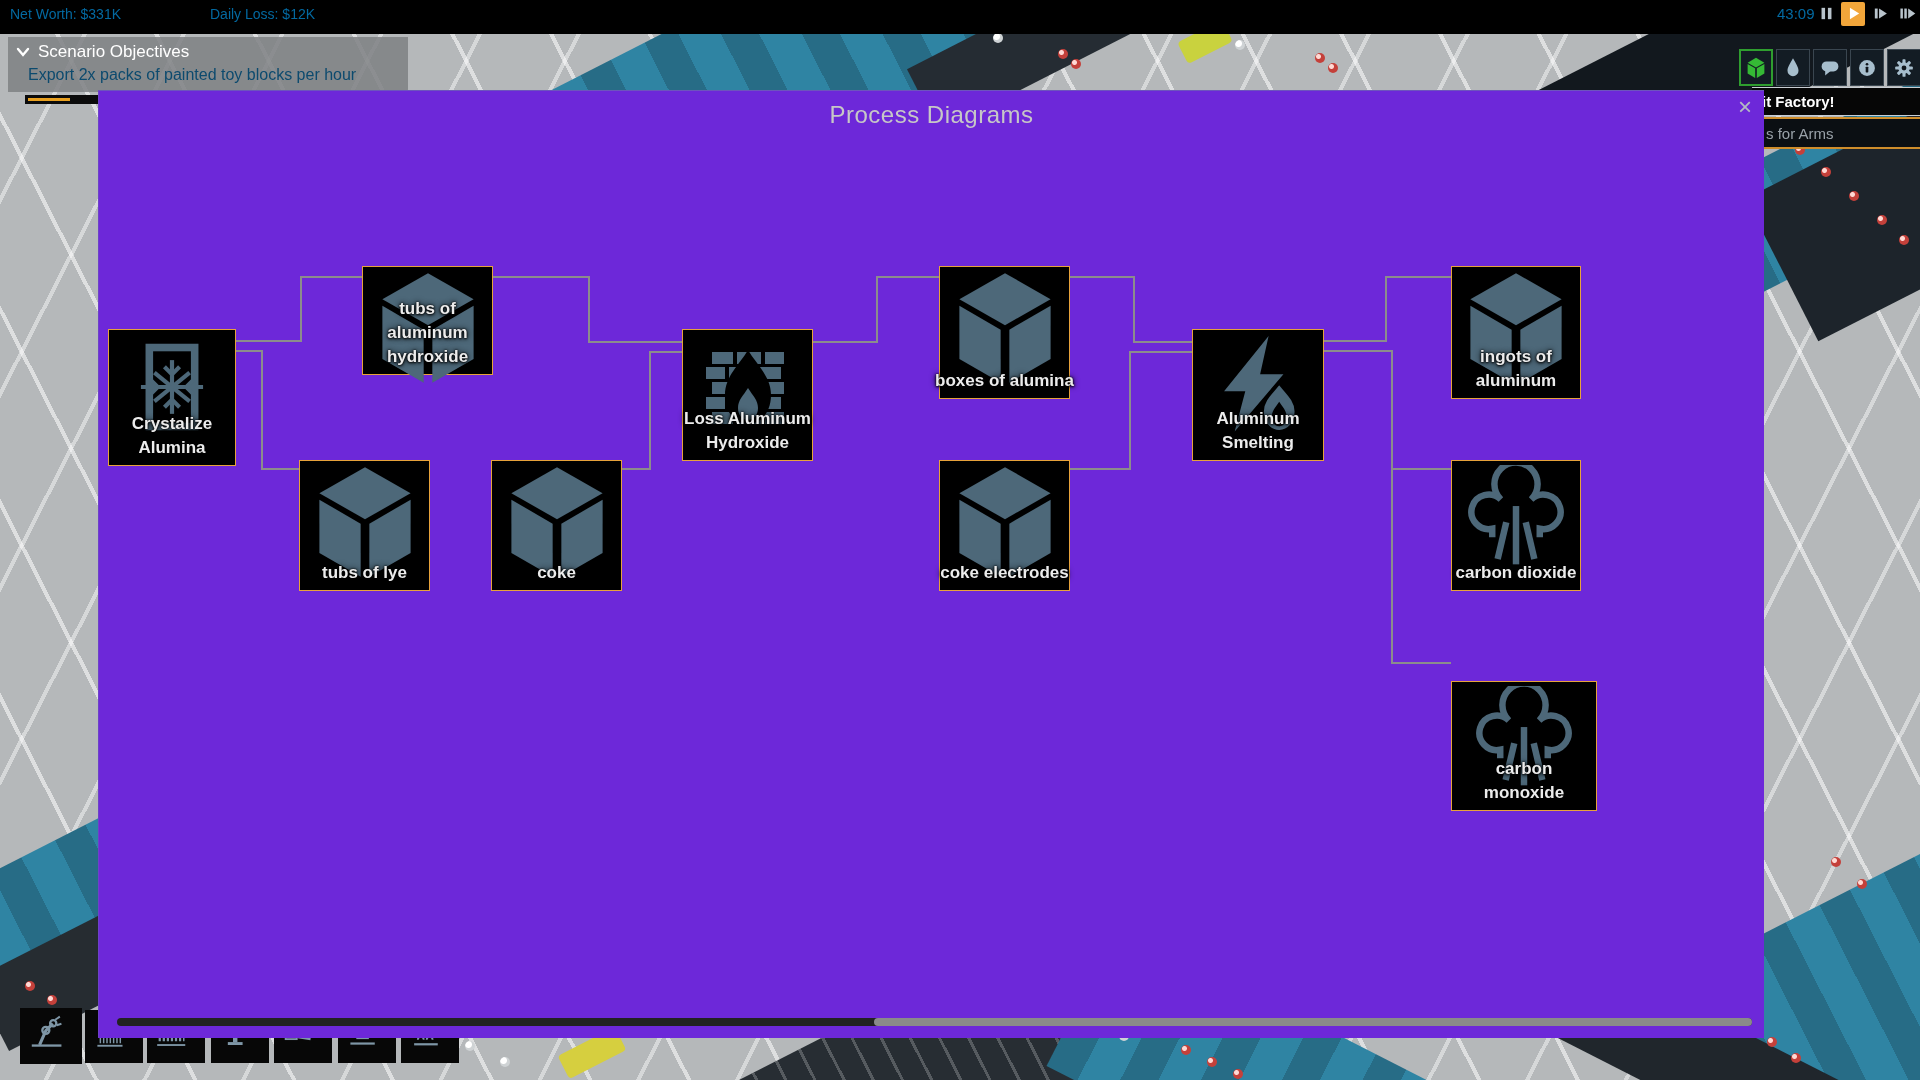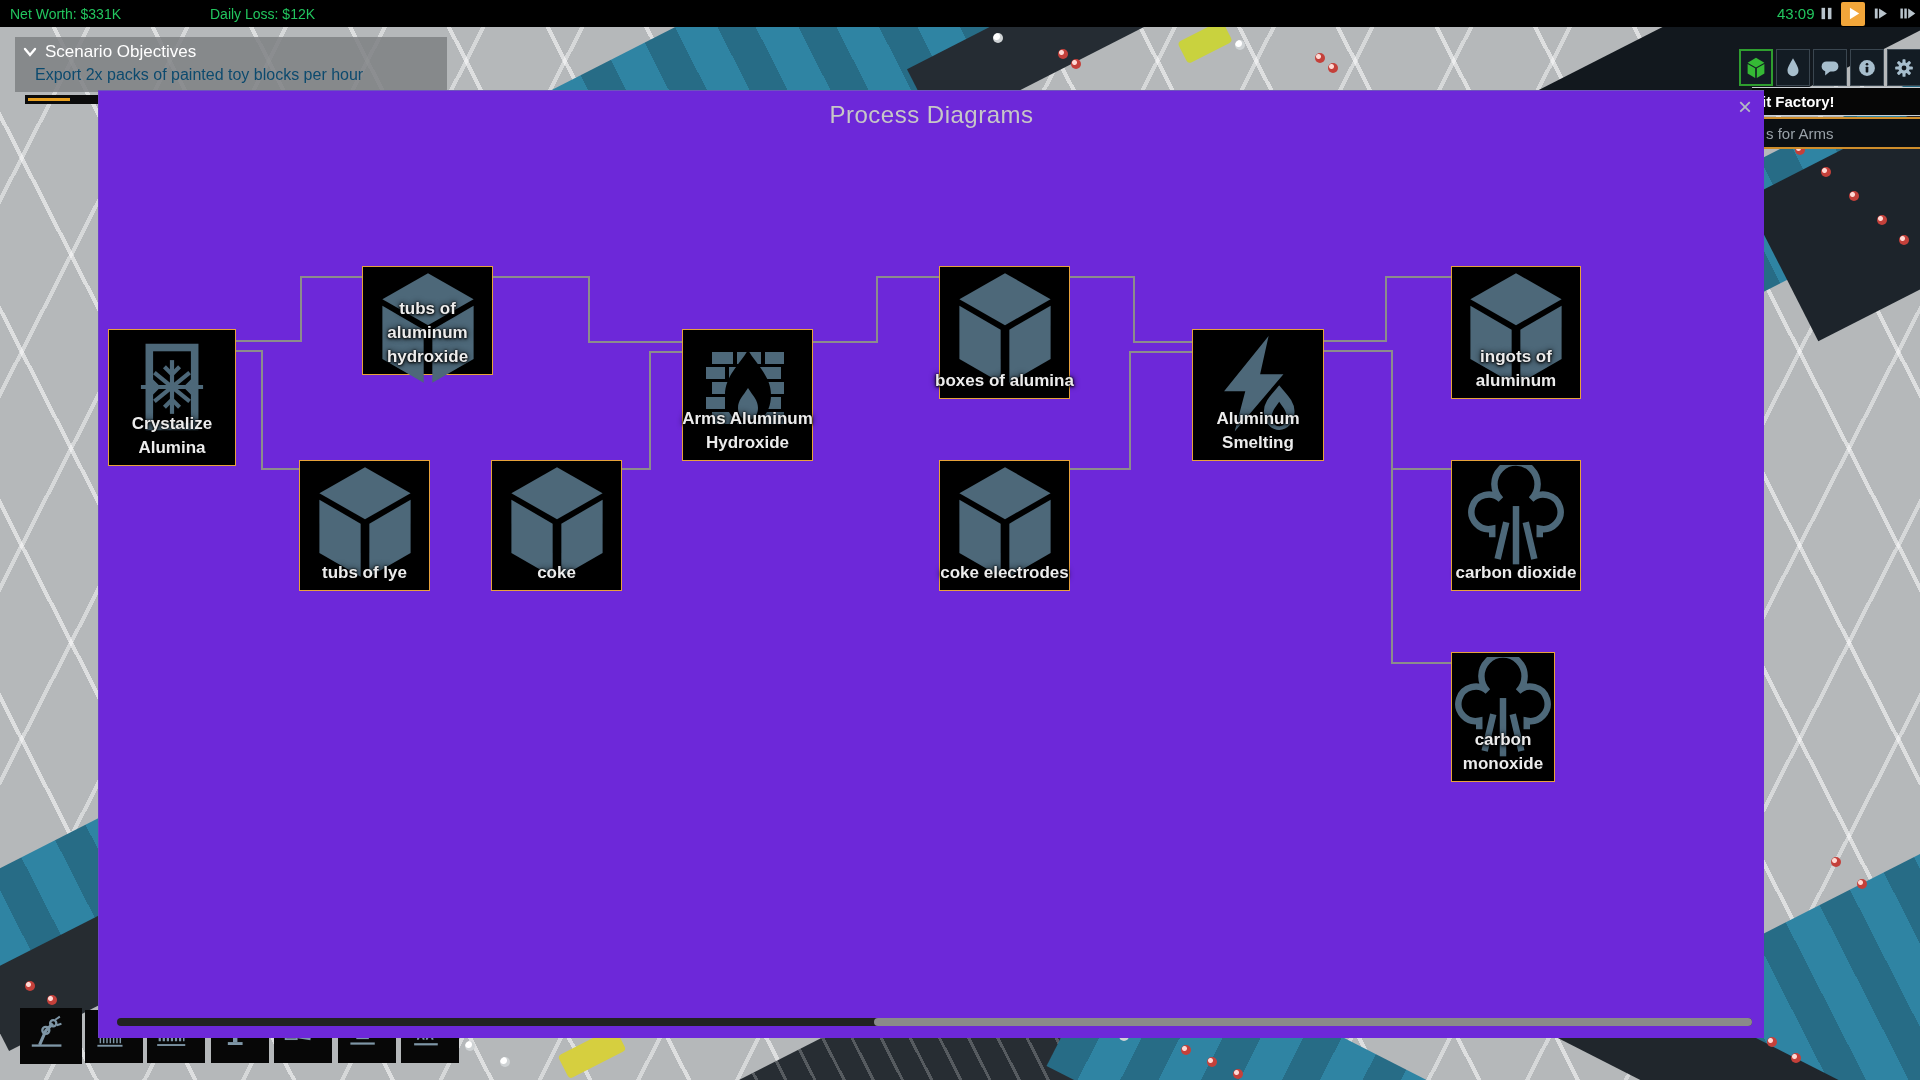--- a/index.html
+++ b/index.html
@@ -13,34 +13,34 @@
       repeating-linear-gradient(63deg, rgba(255,255,255,0) 0 84px, rgba(255,255,255,.55) 84px 88px),
       repeating-linear-gradient(-63deg, rgba(255,255,255,0) 0 84px, rgba(255,255,255,.45) 84px 88px);}
   .band{position:absolute;}
   .teal{background:repeating-linear-gradient(90deg,#276c86 0 34px,#2f84a3 34px 72px);}
   .belt{background:#272d33;background-image:repeating-linear-gradient(90deg, rgba(255,255,255,.22) 0 3px, transparent 3px 26px);}
   .dot{position:absolute;width:10px;height:10px;border-radius:50%;}
   .dot-red{background:radial-gradient(circle at 35% 35%, #ffd9d4 0 2px, #C4403A 3px 10px);}
   .dot-white{background:radial-gradient(circle at 35% 35%, #fff 0 3px, #cfd3d5 4px 10px);}
 
   
-  #topbar{position:absolute;left:0;top:0;width:100%;height:27px;background:#000;
-          color:#22c55e;font-size:14px;z-index:40;text-decoration:underline;}
+  #topbar{position:absolute;left:0;top:0;width:100%;height:34px;background:#000;
+          color:#0369a1;font-size:14px;z-index:40;text-decoration:underline;}
   #networth{position:absolute;left:10px;top:6px;}
   #dailyloss{position:absolute;left:210px;top:6px;}
   #clock{position:absolute;left:1777px;top:5px;font-size:15px;}
   #playback{position:absolute;left:1814px;top:1px;height:25px;display:flex;gap:3px;align-items:center;}
   .pb-btn{width:24px;height:24px;border:none;background:transparent;color:#B9C4CC;
           display:flex;align-items:center;justify-content:center;padding:0;cursor:pointer;}
   .pb-btn svg{width:17px;height:17px;}
   .pb-btn.active{border-radius:2px;color:#fff;}
 
   
-  #objectives{position:absolute;left:15px;top:37px;width:400px;height:55px;
-      background:rgba(126,128,130,.85);z-index:9;color:#fff;border-radius:0 0 3px 0;padding-left:32px;}
+  #objectives{position:absolute;left:8px;top:37px;width:400px;height:55px;
+      background:rgba(126,128,130,.85);z-index:9;color:#fff;border-radius:0 0 3px 0;}
   .obj-header{position:absolute;left:8px;top:5px;font-size:17px;display:flex;gap:8px;align-items:center;cursor:pointer;}
   .chev{display:inline-flex;width:14px;height:12px;}
   .obj-task{position:absolute;left:20px;top:29px;font-size:16px;color:#0c4a6e;}
   #obj-progress{position:absolute;left:25px;top:95px;width:95px;height:9px;background:#0b0b0b;z-index:9;}
   #obj-progress-fill{height:3px;margin:3px 0 0 3px;width:44%;background:#E8A020;}
 
   
   #top-menu{position:absolute;left:1739px;top:49px;display:flex;gap:3px;z-index:40;}
   .menu-btn{width:34px;height:37px;background:#131C24;border:1px solid #3A4650;color:#A7BECD;
       display:flex;align-items:center;justify-content:center;padding:0;cursor:pointer;}
@@ -289,21 +289,21 @@
                 <rect x="31" y="59" width="24" height="12"></rect>
                 <rect x="59" y="59" width="24" height="12"></rect>
                 <rect x="14" y="74" width="21" height="12"></rect>
                 <rect x="39" y="74" width="24" height="12"></rect>
                 <rect x="67" y="74" width="19" height="12"></rect>
               </g>
               <path d="M50,12 C42,26 27,38 27,57 C27,74 37,86 50,86 C63,86 73,74 73,57 C73,38 58,26 50,12 Z" fill="#000"></path>
               <path d="M50,50 C45,58 40,62 40,70 C40,77 44,82 50,82 C56,82 60,77 60,70 C60,62 55,58 50,50 Z" fill="currentColor"></path>
             </svg>
           </div>
-          <div class="pnode-label">Arms Aluminum
+          <div class="pnode-label">Loss Aluminum
 Hydroxide</div>
         </div>
         <div class="pnode" style="left: 840px; top: 175px; width: 131px; height: 133px;">
           <div class="pnode-icon icon-cube">
             <svg viewBox="0 0 100 105">
               <polygon points="50,2 92,26 50,50 8,26" fill="currentColor"></polygon>
               <polygon points="8,32 46,54 46,103 8,81" fill="currentColor"></polygon>
               <polygon points="54,54 92,32 92,81 54,103" fill="currentColor"></polygon>
             </svg>
           </div>
@@ -345,21 +345,21 @@
           <div class="pnode-icon icon-gas-cloud">
             <svg viewBox="0 0 100 100" fill="none" stroke="currentColor" stroke-width="6">
               <path d="M28,67 L28,59 A16,16 0 1 1 36,32 A20,20 0 1 1 64,32 A16,16 0 1 1 72,59 L72,67"></path>
               <line x1="50" y1="38" x2="50" y2="92"></line>
               <line x1="41" y1="53" x2="33" y2="87"></line>
               <line x1="59" y1="53" x2="67" y2="87"></line>
             </svg>
           </div>
           <div class="pnode-label">carbon dioxide</div>
         </div>
-        <div class="pnode" style="left: 1352px; top: 561px; width: 104px; height: 130px;">
+        <div class="pnode" style="left: 1352px; top: 590px; width: 146px; height: 130px;">
           <div class="pnode-icon icon-gas-cloud">
             <svg viewBox="0 0 100 100" fill="none" stroke="currentColor" stroke-width="6">
               <path d="M28,67 L28,59 A16,16 0 1 1 36,32 A20,20 0 1 1 64,32 A16,16 0 1 1 72,59 L72,67"></path>
               <line x1="50" y1="38" x2="50" y2="92"></line>
               <line x1="41" y1="53" x2="33" y2="87"></line>
               <line x1="59" y1="53" x2="67" y2="87"></line>
             </svg>
           </div>
           <div class="pnode-label">carbon
 monoxide</div>

